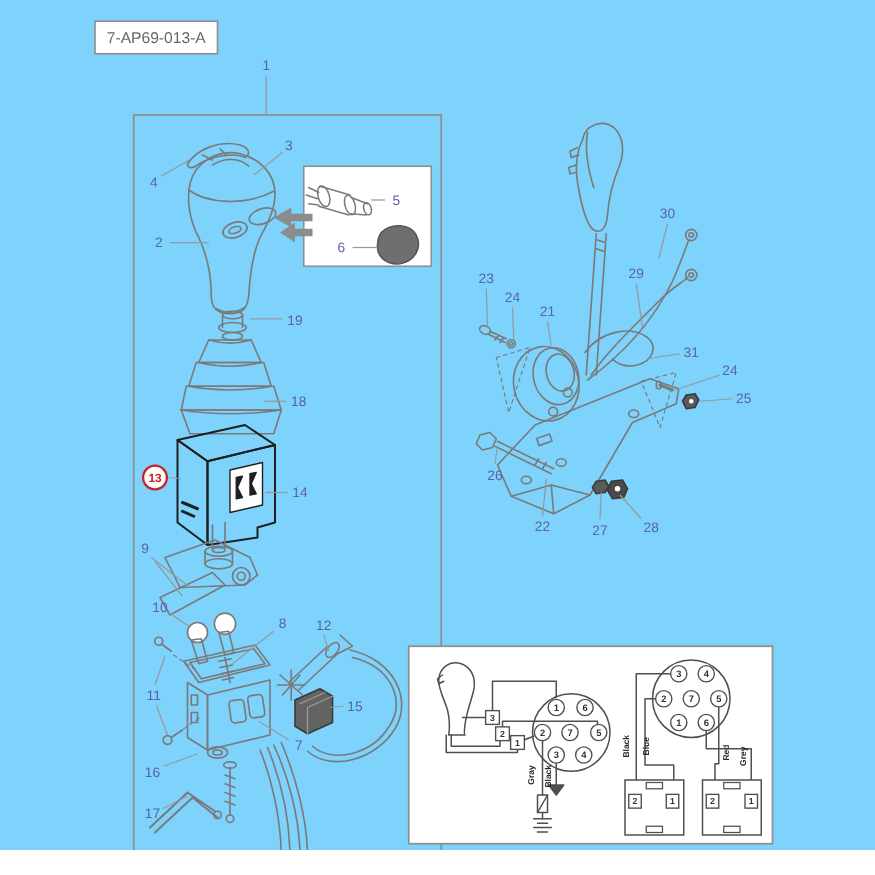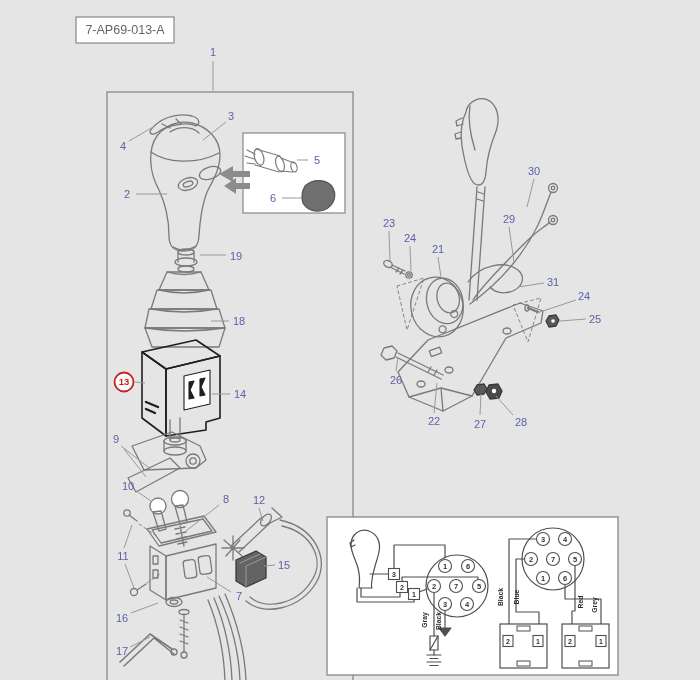--- a/index.html
+++ b/index.html
@@ -1,16 +1,16 @@
 <!DOCTYPE html>
 <html><head>
 <meta charset="utf-8">
 <style>
   html,body{margin:0;padding:0;background:#ffffff;}
-  #stage{position:relative;width:700px;height:680px;background:#e5e5e5;overflow:hidden;
+  #stage{position:relative;width:700px;height:680px;background:#7dd3fc;overflow:hidden;
          font-family:"Liberation Sans", sans-serif;}
   svg{position:absolute;left:0;top:0;}
   svg text{font-family:"Liberation Sans", sans-serif;}
 </style>
 </head>
 <body>
 
 <div id="stage">
 <svg id="svg" width="700" height="700" viewBox="0 0 700 700">
 

